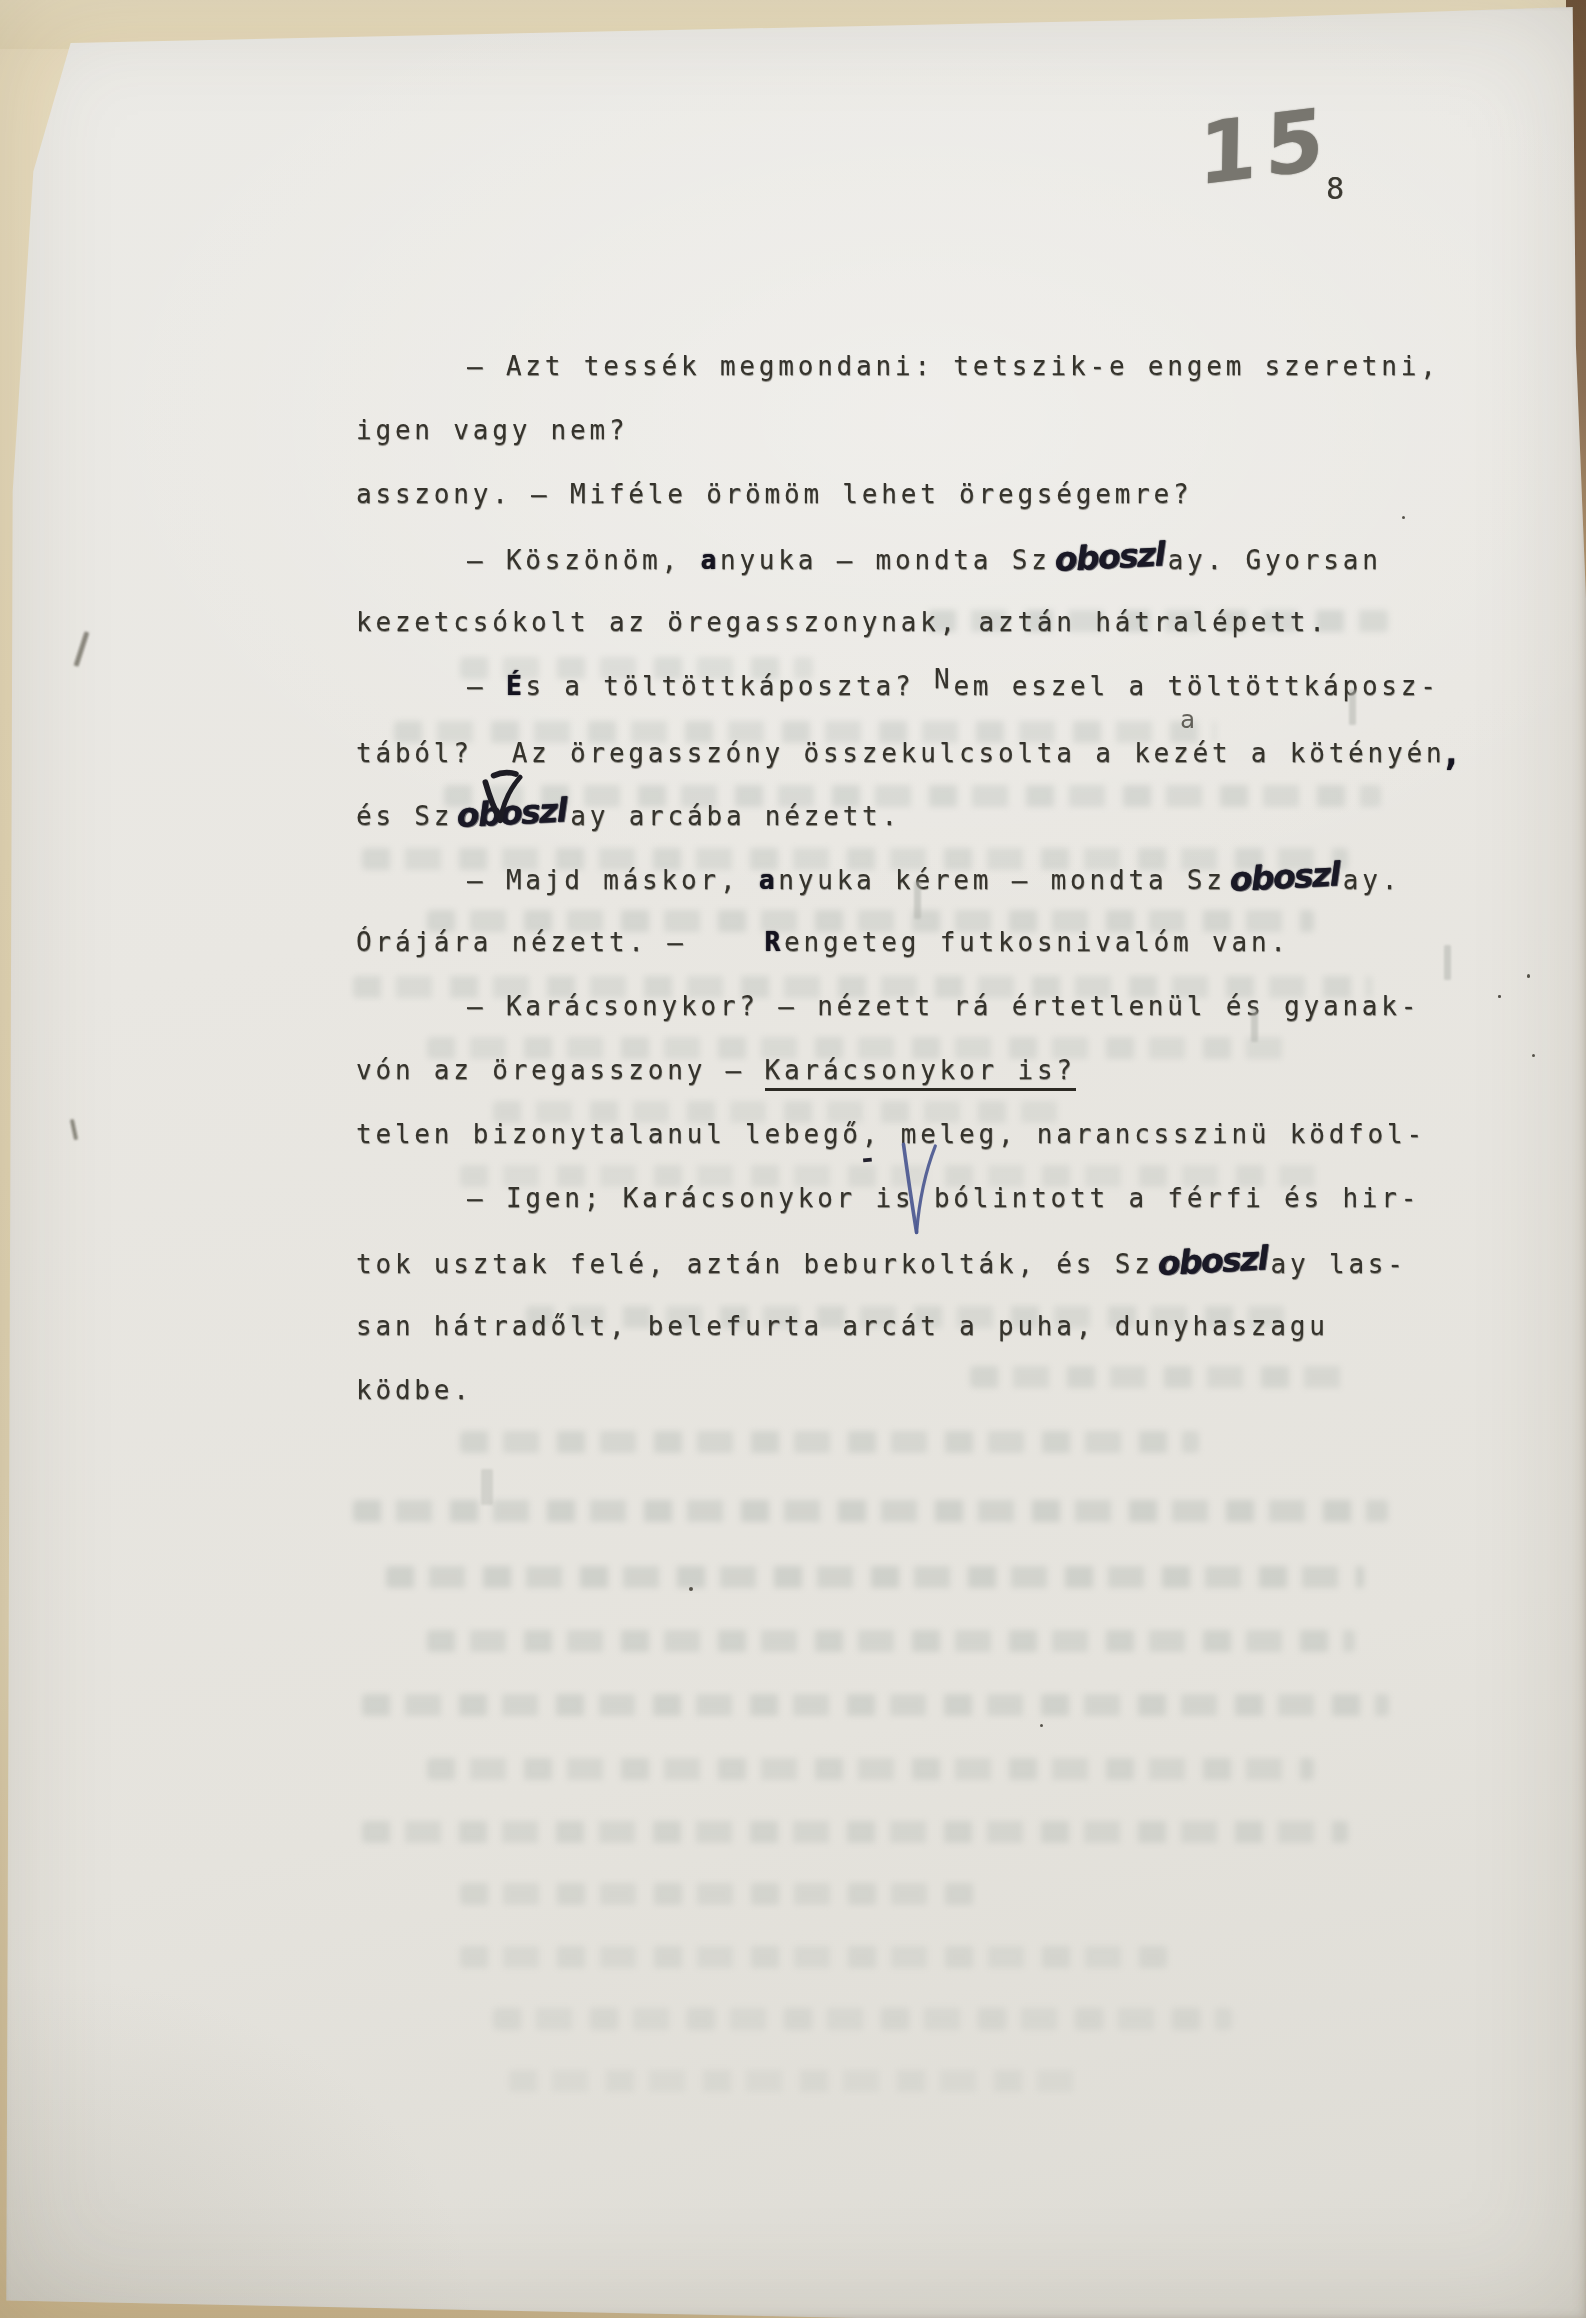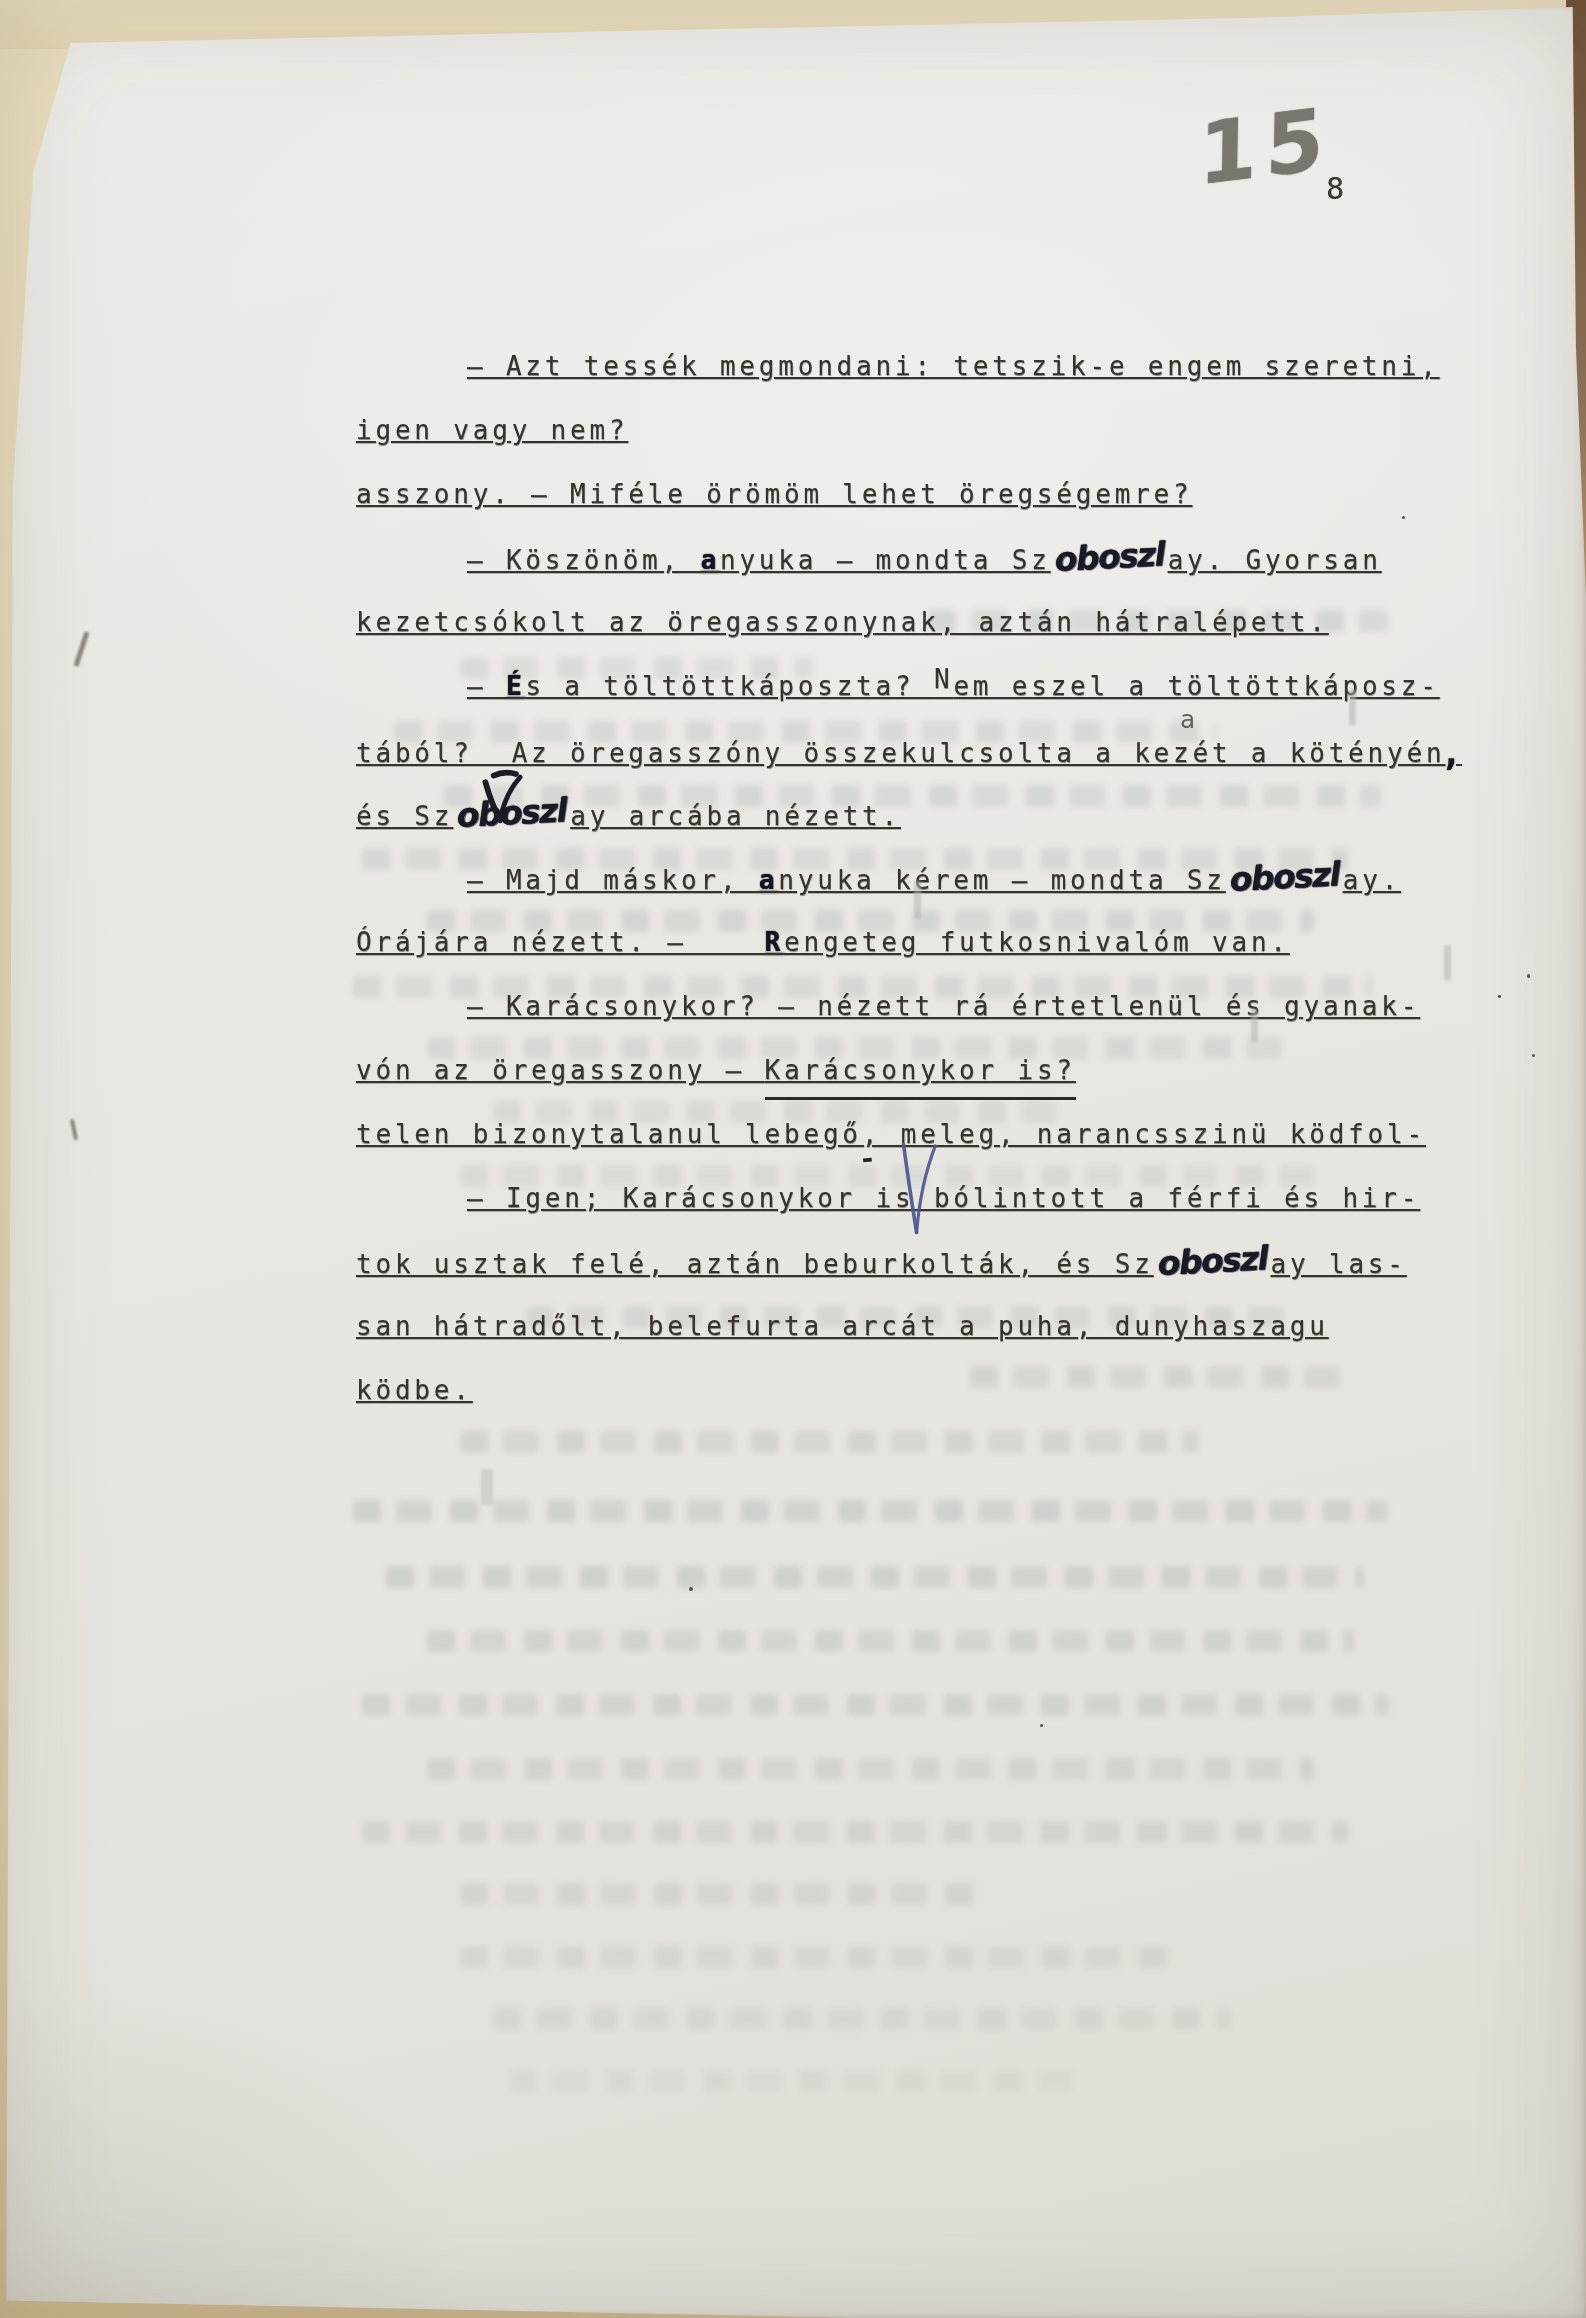--- a/index.html
+++ b/index.html
@@ -26,36 +26,35 @@
       radial-gradient(739px 575px at 2% 100%, rgba(150,145,130,.22), rgba(150,145,130,0) 60%),
       linear-gradient(168deg,#ecebe7 0%,#e9e7e2 38%,#e5e3dd 72%,#dddbd4 100%);
     box-shadow:inset 0 3.3px 7.4px rgba(120,108,85,.28), inset -4.1px 0 11.5px rgba(125,112,92,.18), inset 3.3px 0 8.2px rgba(125,112,92,.12);
   }
   
   .typed{
     position:absolute;left:356px;top:334px;width:1167px;
     font-family:"DejaVu Sans Mono","Liberation Mono",monospace;
     font-size:26px;letter-spacing:3.8px;color:#35332c;
     text-shadow:0.4px 0.6px 0.7px rgba(42,40,32,.5);
-    text-decoration:underline;
   }
   .line{height:64px;line-height:64px;white-space:pre;}
   .ind{padding-left:111px;}
   
   .ink{
     display:inline-block;width:117px;text-align:center;
     font-family:"DejaVu Sans","Liberation Sans",sans-serif;
     font-style:italic;font-weight:bold;font-size:33px;letter-spacing:-1.6px;
     color:#1a1926;transform:rotate(-3deg) translateY(-0.8px);
     text-shadow:0 0 1.3px #1a1926,1px 0.8px 0 rgba(26,25,38,.5);
   }
   
   .cink{font-weight:bold;color:#14131f;text-shadow:0 0 1.6px rgba(18,17,30,.9),0.8px 0 0 rgba(18,17,30,.6);}
   .raised{position:relative;top:-7.4px;}
-  .und{border-bottom:3.3px solid #2c2a24;padding-bottom:12px;}
+  .und{border-bottom:3.3px solid #2c2a24;padding-bottom:3px;}
   .incomma{font-weight:bold;font-size:36px;color:#161522;position:relative;top:3.3px;left:-5px;letter-spacing:0;text-shadow:0 0 1.2px #161522;}
   
   .pencil15{
     position:absolute;left:1198px;top:97px;
     font-family:"DejaVu Sans","Liberation Sans",sans-serif;
     font-size:85px;font-weight:bold;color:#6c6a63;
     transform:rotate(-7deg) skewX(-8deg);letter-spacing:8.2px;
     text-shadow:0 0 1.6px rgba(108,106,99,.8);opacity:.9;
   }
   .typed8{position:absolute;left:1326px;top:171px;font-size:30px;color:#3b3931;letter-spacing:0;text-shadow:0.4px 0.4px 0.6px rgba(40,38,30,.5);}

